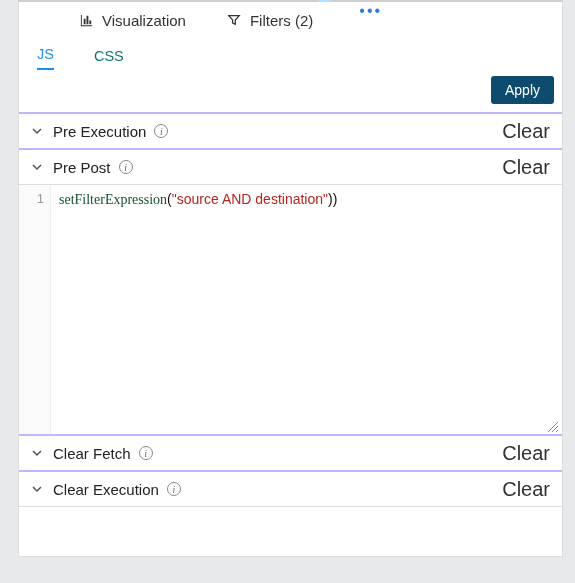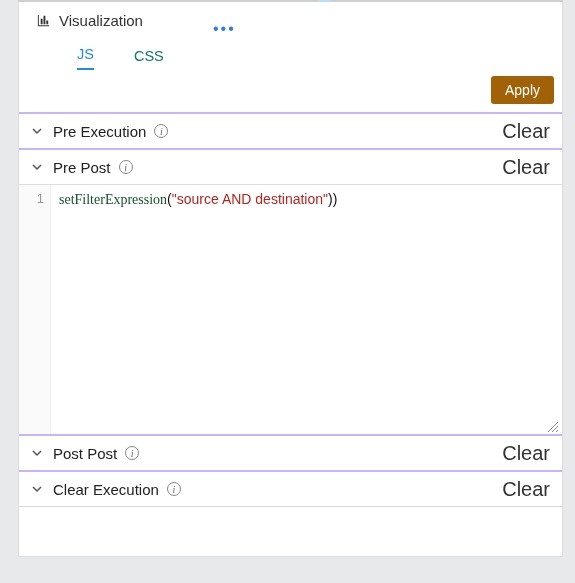--- a/index.html
+++ b/index.html
@@ -17,63 +17,63 @@
   .panel::before {
     content:"";
     position:absolute;
     left:-1px; right:-1px; top:-2px;
     height:2px;
     background: linear-gradient(to right, #cfcfcf 0 300px, #b6dfff 300px 313px, #cfcfcf 313px 100%);
   }
 
   .tabs-row {
     display: flex;
-    align-items: flex-end;
+    align-items: flex-start;
     height: 36px;
     padding: 0 16px;
-    gap: 64px;
+    gap: 40px;
+    margin-left: 43px;
   }
   .tab {
     display: flex;
     align-items: center;
     gap: 8px;
     font-size: 15px;
     color: #333;
     cursor: pointer;
     height: 100%;
   }
   .tab .icon { width:16px; display:inline-flex; align-items:center; justify-content:center; color:#333; }
   .kebab { color:#2a7de1; letter-spacing:2px; font-size:16px; cursor:pointer; padding: 0 6px; }
 
   .subtabs-row {
     display:flex;
     align-items:flex-end;
     height: 32px;
     padding: 0 18px;
     gap: 40px;
-    margin-left: 40px;
   }
   .subtab {
     font-size: 14.5px;
     color:#0f766e;
     padding-bottom:6px;
     cursor:pointer;
   }
   .subtab.active {
     color:#1f8ce6;
     border-bottom: 2.5px solid #1f8ce6;
   }
 
   .apply-row {
     display:flex;
     justify-content:flex-end;
     padding: 6px 8px 8px 8px;
   }
   .btn-apply {
-    background:#a16207;
+    background:#0c4a6e;
     color:#fff;
     border:none;
     border-radius:3px;
     font-size:14px;
     padding: 6px 14px;
     cursor:pointer;
   }
 
   .section-header {
     display:flex;
@@ -142,20 +142,28 @@
 
   <div class="tabs-row">
     <div class="tab">
       <span class="icon">
         <svg viewBox="0 0 16 16" width="15" height="15" fill="currentColor">
             <path d="M2 2h1v12H2zM2 13h12v1H2zM5 6h2v6H5zM8 3h2v9H8zM11 8h2v4h-2z"></path>
           </svg>
       </span>
       <span>Visualization</span>
     </div>
+    <div class="tab">
+      <span class="icon">
+        <svg viewBox="0 0 16 16" width="14" height="14" fill="none" stroke="currentColor" stroke-width="1.4">
+            <path d="M2 3h12l-4.5 5v5l-3-1.5V8z"></path>
+          </svg>
+      </span>
+      <span>Filters (2)</span>
+    </div>
     <div class="kebab">•••</div>
   </div>
 
   <div class="subtabs-row">
     <div class="subtab active">JS</div>
     <div class="subtab">CSS</div>
   </div>
 
   <div class="apply-row">
     <button class="btn-apply">Apply</button>
@@ -196,21 +204,21 @@
         </svg>
     </div>
   </div>
 
   <div class="section-header">
     <span class="chev">
       <svg viewBox="0 0 12 12" width="12" height="12" fill="none" stroke="currentColor" stroke-width="1.5">
           <path d="M2 4l4 4 4-4"></path>
         </svg>
     </span>
-    <span class="title">Post Post</span>
+    <span class="title">Clear Fetch</span>
     <span class="info">i</span>
     <span class="spacer"></span>
     <span class="clear">Clear</span>
   </div>
 
   <div class="section-header">
     <span class="chev">
       <svg viewBox="0 0 12 12" width="12" height="12" fill="none" stroke="currentColor" stroke-width="1.5">
           <path d="M2 4l4 4 4-4"></path>
         </svg>

